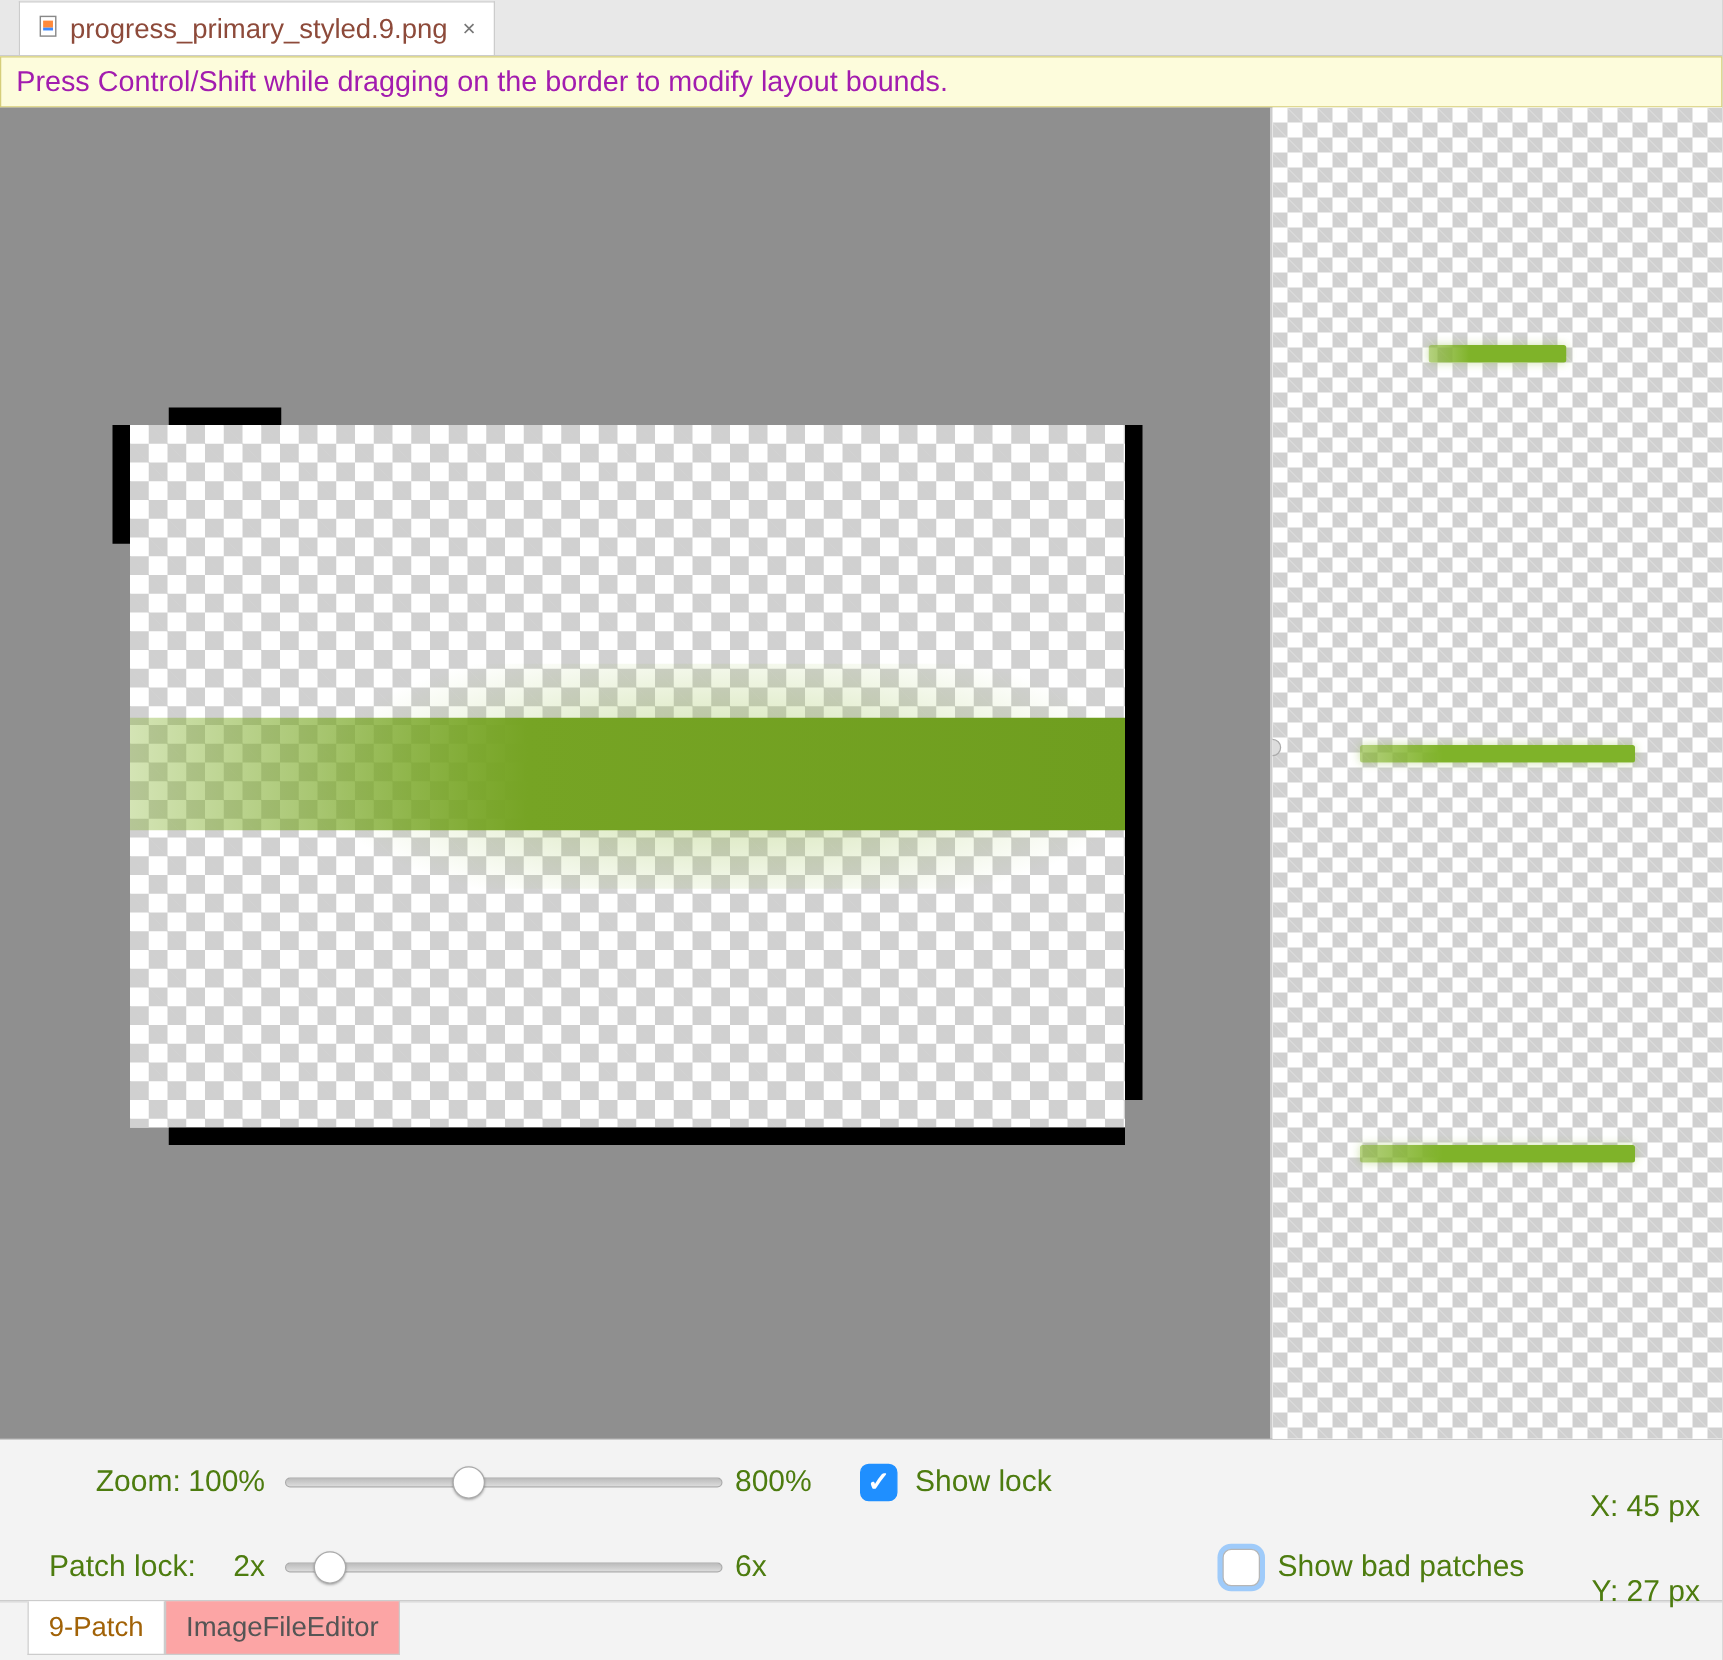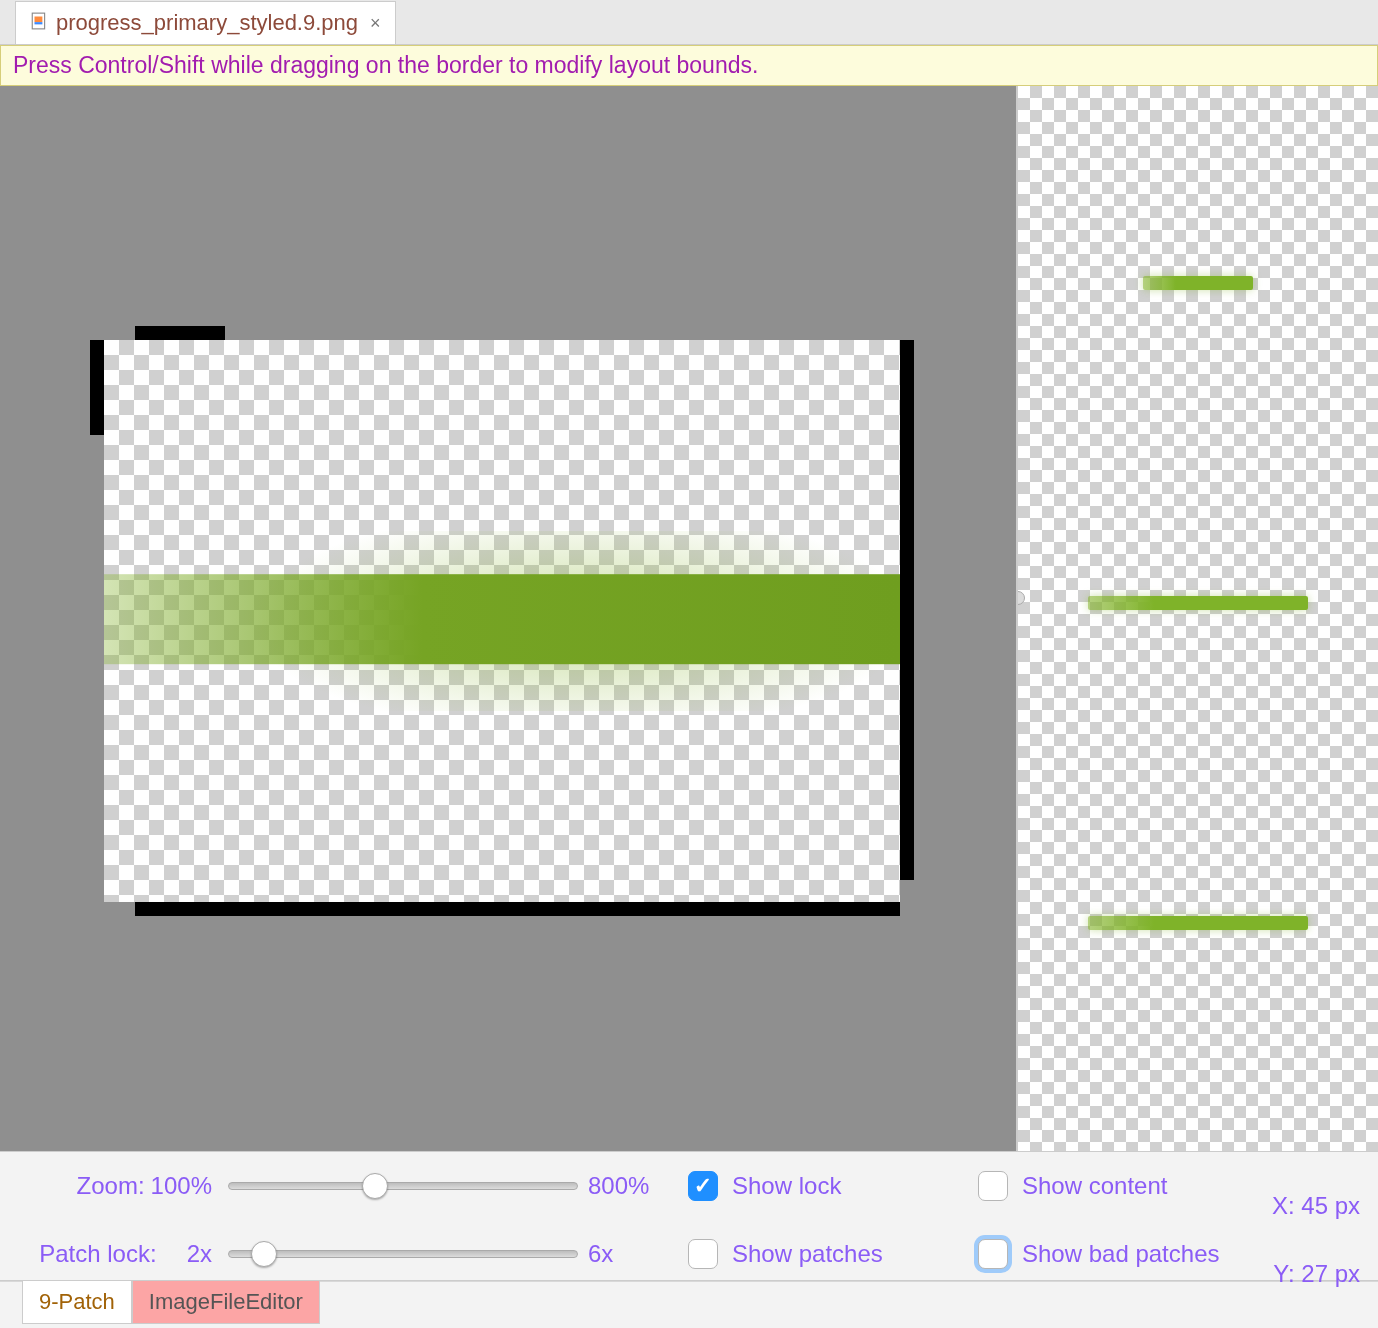--- a/index.html
+++ b/index.html
@@ -65,21 +65,21 @@
   .prev.p1 { top: 190px; width: 110px; }
   .prev.p2 { top: 510px; width: 220px; }
   .prev.p3 { top: 830px; width: 220px; }
   
   .handle { position:absolute; left:-7px; top:505px; width:14px; height:14px; background:#dcdcdc; border:1px solid #aaa; border-radius:50%; }
   
   
   .controls { height: 130px; background: #f3f3f3; border-top: 1px solid #ccc; border-bottom: 1px solid #ccc;
     display: grid; grid-template-columns: 200px 350px 90px 280px 270px 1fr;
     grid-template-rows: 1fr 1fr; align-items: center; column-gap: 10px; padding: 0 18px;
-    font-size: 24px; color: #8b5cf6;
+    font-size: 24px; color: #4d7c0f;
   }
   .controls .lbl { text-align: right; padding-right: 6px; }
   .slider-track { position:relative; height: 8px; background: linear-gradient(#bdbdbd,#dcdcdc); border-radius: 4px; border:1px solid #aaa; }
   .slider-thumb { position:absolute; top:50%; transform:translate(-50%,-50%); width:26px; height:26px; background:#fff; border:1px solid #aaa; border-radius:50%; box-shadow: 0 1px 2px rgba(0,0,0,.3); }
   
   .cbwrap { display:flex; align-items:center; gap:14px; }
   .cb { width:30px; height:30px; border:1px solid #b6b6b6; border-radius:7px; background:#fff; display:flex; align-items:center; justify-content:center; }
   .cb.checked { background:#1f8fff; border-color:#1f8fff; }
   .cb.checked::after { content:"✓"; color:#fff; font-size:22px; font-weight:bold; }
   .cb.focus { box-shadow: 0 0 0 4px rgba(90,170,255,0.55); }
@@ -145,41 +145,33 @@
   <div style="grid-column:2;grid-row:1;">
     <div class="slider-track">
       <div class="slider-thumb" style="left:42%;"></div>
     </div>
   </div>
   <div style="grid-column:3;grid-row:1;">800%</div>
   <div class="cbwrap" style="grid-column:4;grid-row:1;">
     <div class="cb checked"></div>
     <span>Show lock</span>
   </div>
-  <div class="cbwrap" style="grid-column:5;grid-row:1;">
-    <div class="cb"></div>
-    <span>Show content</span>
-  </div>
   <div class="coord" style="grid-column:6;grid-row:1;">X: 45 px</div>
 
   <div class="lbl" style="grid-column:1;grid-row:2;display:flex;justify-content:flex-end;gap:6px;">
     <span>Patch lock:</span>
     <span style="width:18px"></span>
     <span>2x</span>
   </div>
   <div style="grid-column:2;grid-row:2;">
     <div class="slider-track">
       <div class="slider-thumb" style="left:10%;"></div>
     </div>
   </div>
   <div style="grid-column:3;grid-row:2;">6x</div>
-  <div class="cbwrap" style="grid-column:4;grid-row:2;">
-    <div class="cb"></div>
-    <span>Show patches</span>
-  </div>
   <div class="cbwrap" style="grid-column:5;grid-row:2;">
     <div class="cb focus"></div>
     <span>Show bad patches</span>
   </div>
   <div class="coord" style="grid-column:6;grid-row:2;">Y: 27 px</div>
 </div>
 
 <div class="bottom-tabs">
   <div class="btab active">9-Patch</div>
   <div class="btab inactive">ImageFileEditor</div>

